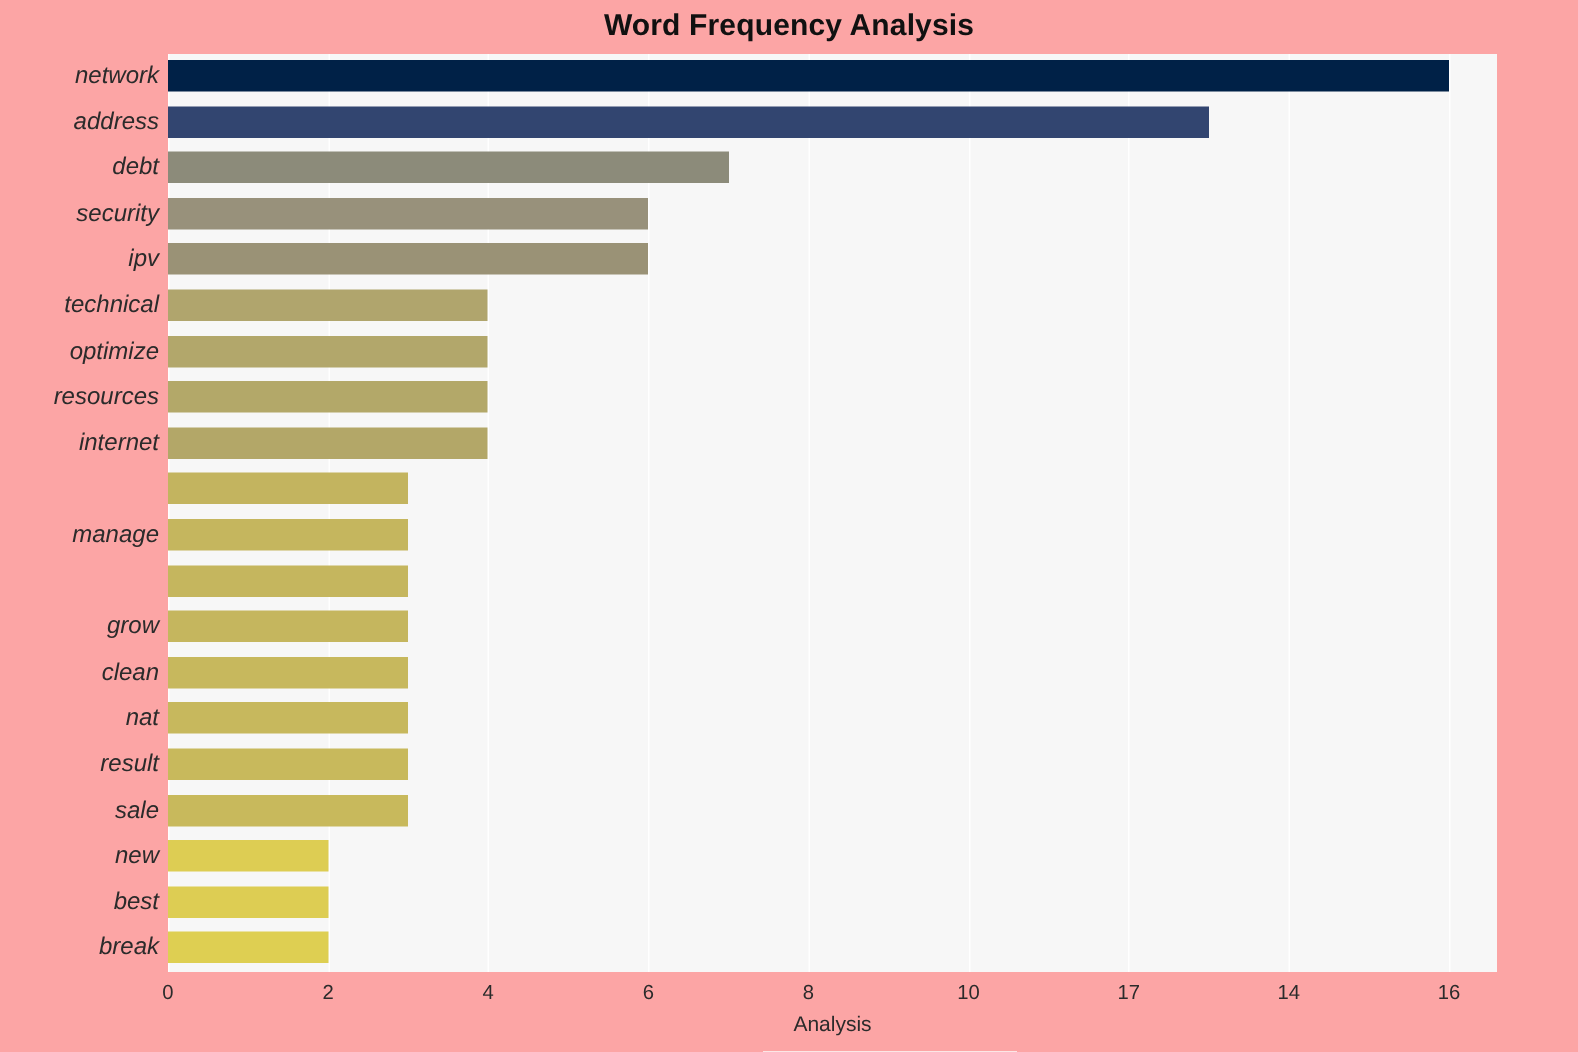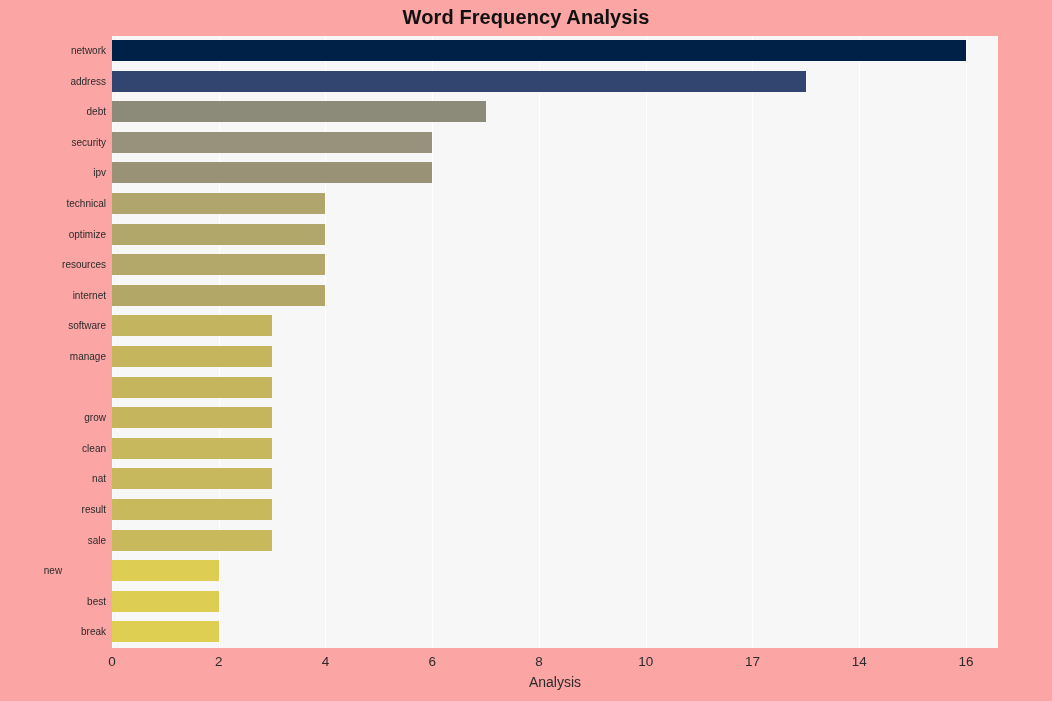--- a/index.html
+++ b/index.html
@@ -72,25 +72,26 @@
     left: 0;
     top: 36px;
     width: 106px;
     height: 612px;
   }
   .y-tick-label {
     position: absolute;
     right: 0;
     width: 106px;
     text-align: right;
-    font-size: 10px;
+    font-size: 16px;
     color: #2b2b2b;
     line-height: 28.5px;
     height: 28.5px;
     white-space: nowrap;
+    font-style: italic;
   }
   
   #x-axis {
     position: absolute;
     left: 112px;
     top: 648px;
     width: 886px;
     height: 30px;
   }
   .x-tick-label {
@@ -121,28 +122,27 @@
   <div id="y-axis">
       <div class="y-tick-label" style="top: 0px; height: 30.6px; line-height: 30.6px; color: rgb(43, 43, 43);">network</div>
       <div class="y-tick-label" style="top: 30.6px; height: 30.6px; line-height: 30.6px; color: rgb(43, 43, 43);">address</div>
       <div class="y-tick-label" style="top: 61.2px; height: 30.6px; line-height: 30.6px; color: rgb(43, 43, 43);">debt</div>
       <div class="y-tick-label" style="top: 91.8px; height: 30.6px; line-height: 30.6px; color: rgb(43, 43, 43);">security</div>
       <div class="y-tick-label" style="top: 122.4px; height: 30.6px; line-height: 30.6px; color: rgb(43, 43, 43);">ipv</div>
       <div class="y-tick-label" style="top: 153px; height: 30.6px; line-height: 30.6px; color: rgb(43, 43, 43); padding-left: 36px;">technical</div>
       <div class="y-tick-label" style="top: 214.2px; height: 30.6px; line-height: 30.6px; color: rgb(43, 43, 43);">resources</div>
       <div class="y-tick-label" style="top: 183.6px; height: 30.6px; line-height: 30.6px; color: rgb(43, 43, 43);">optimize</div>
       <div class="y-tick-label" style="top: 244.8px; height: 30.6px; line-height: 30.6px; color: rgb(43, 43, 43);">internet</div>
-      <div class="y-tick-label" style="top: 275.4px; height: 30.6px; line-height: 30.6px; color: rgb(43, 43, 43);">software</div>
       <div class="y-tick-label" style="top: 306px; height: 30.6px; line-height: 30.6px; color: rgb(43, 43, 43);">manage</div>
       <div class="y-tick-label" style="top: 367.2px; height: 30.6px; line-height: 30.6px; color: rgb(43, 43, 43);">grow</div>
       <div class="y-tick-label" style="top: 428.4px; height: 30.6px; line-height: 30.6px; color: rgb(43, 43, 43);">nat</div>
       <div class="y-tick-label" style="top: 397.8px; height: 30.6px; line-height: 30.6px; color: rgb(43, 43, 43);">clean</div>
       <div class="y-tick-label" style="top: 459px; height: 30.6px; line-height: 30.6px; color: rgb(43, 43, 43);">result</div>
       <div class="y-tick-label" style="top: 489.6px; height: 30.6px; line-height: 30.6px; color: rgb(43, 43, 43);">sale</div>
-      <div class="y-tick-label" style="top: 520.2px; height: 30.6px; line-height: 30.6px; color: rgb(43, 43, 43); text-align: center;">new</div>
+      <div class="y-tick-label" style="top: 520.2px; height: 30.6px; line-height: 30.6px; color: rgb(43, 43, 43);">new</div>
       <div class="y-tick-label" style="top: 550.8px; height: 30.6px; line-height: 30.6px; color: rgb(43, 43, 43);">best</div>
       <div class="y-tick-label" style="top: 581.4px; height: 30.6px; line-height: 30.6px; color: rgb(43, 43, 43);">break</div>
     </div>
 
   <div id="plot-area" style="background: rgb(247, 247, 247);">
     <div id="gridlines">
         <div class="gridline" style="left: 0px; background: rgb(255, 255, 255);"></div>
         <div class="gridline" style="left: 106.747px; background: rgb(255, 255, 255);"></div>
         <div class="gridline" style="left: 213.494px; background: rgb(255, 255, 255);"></div>
         <div class="gridline" style="left: 320.241px; background: rgb(255, 255, 255);"></div>

